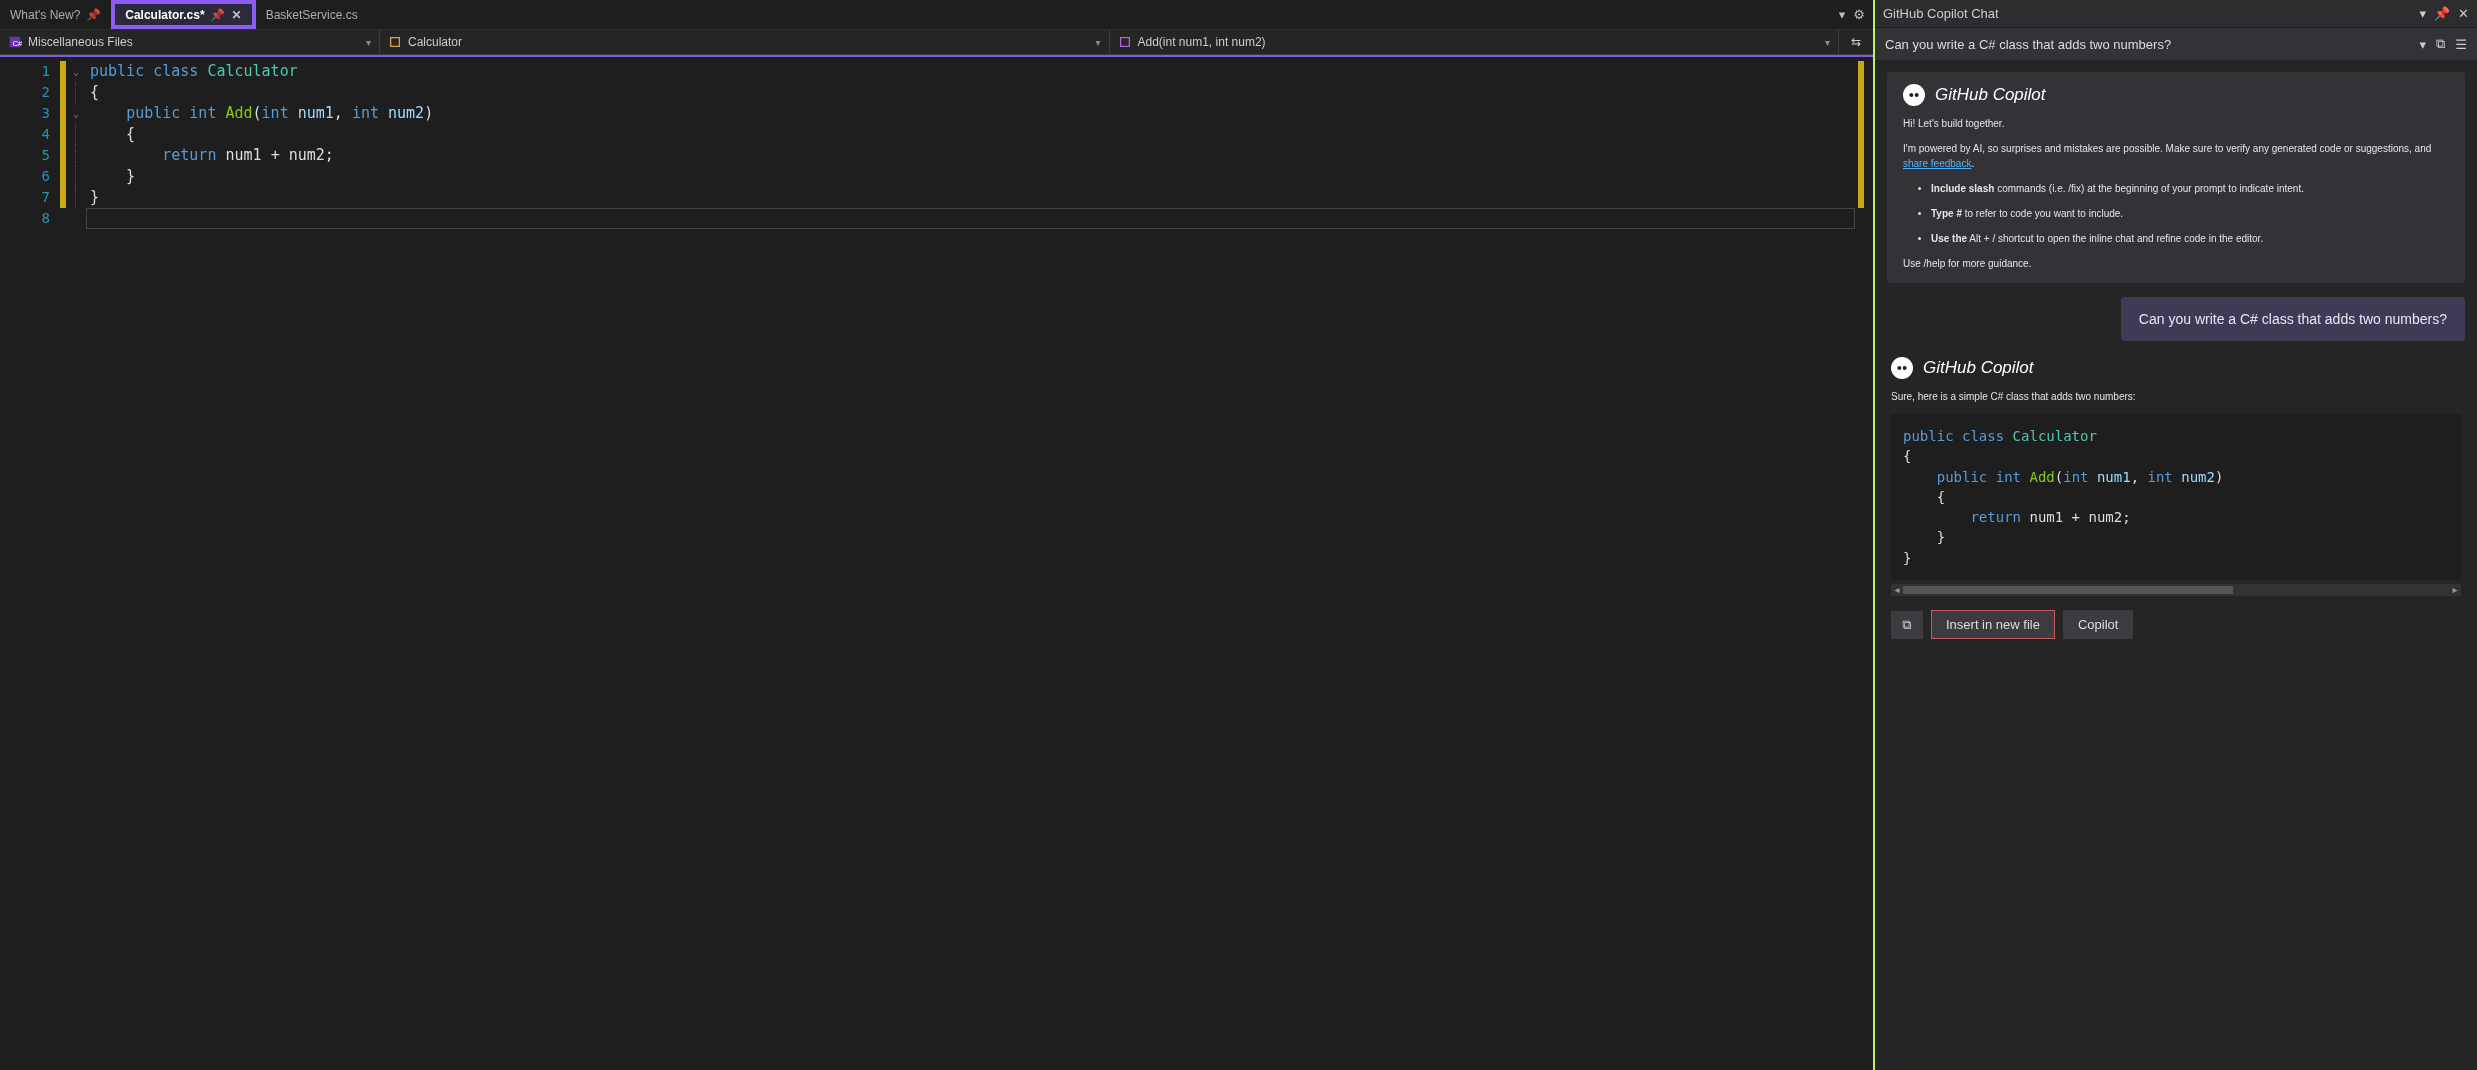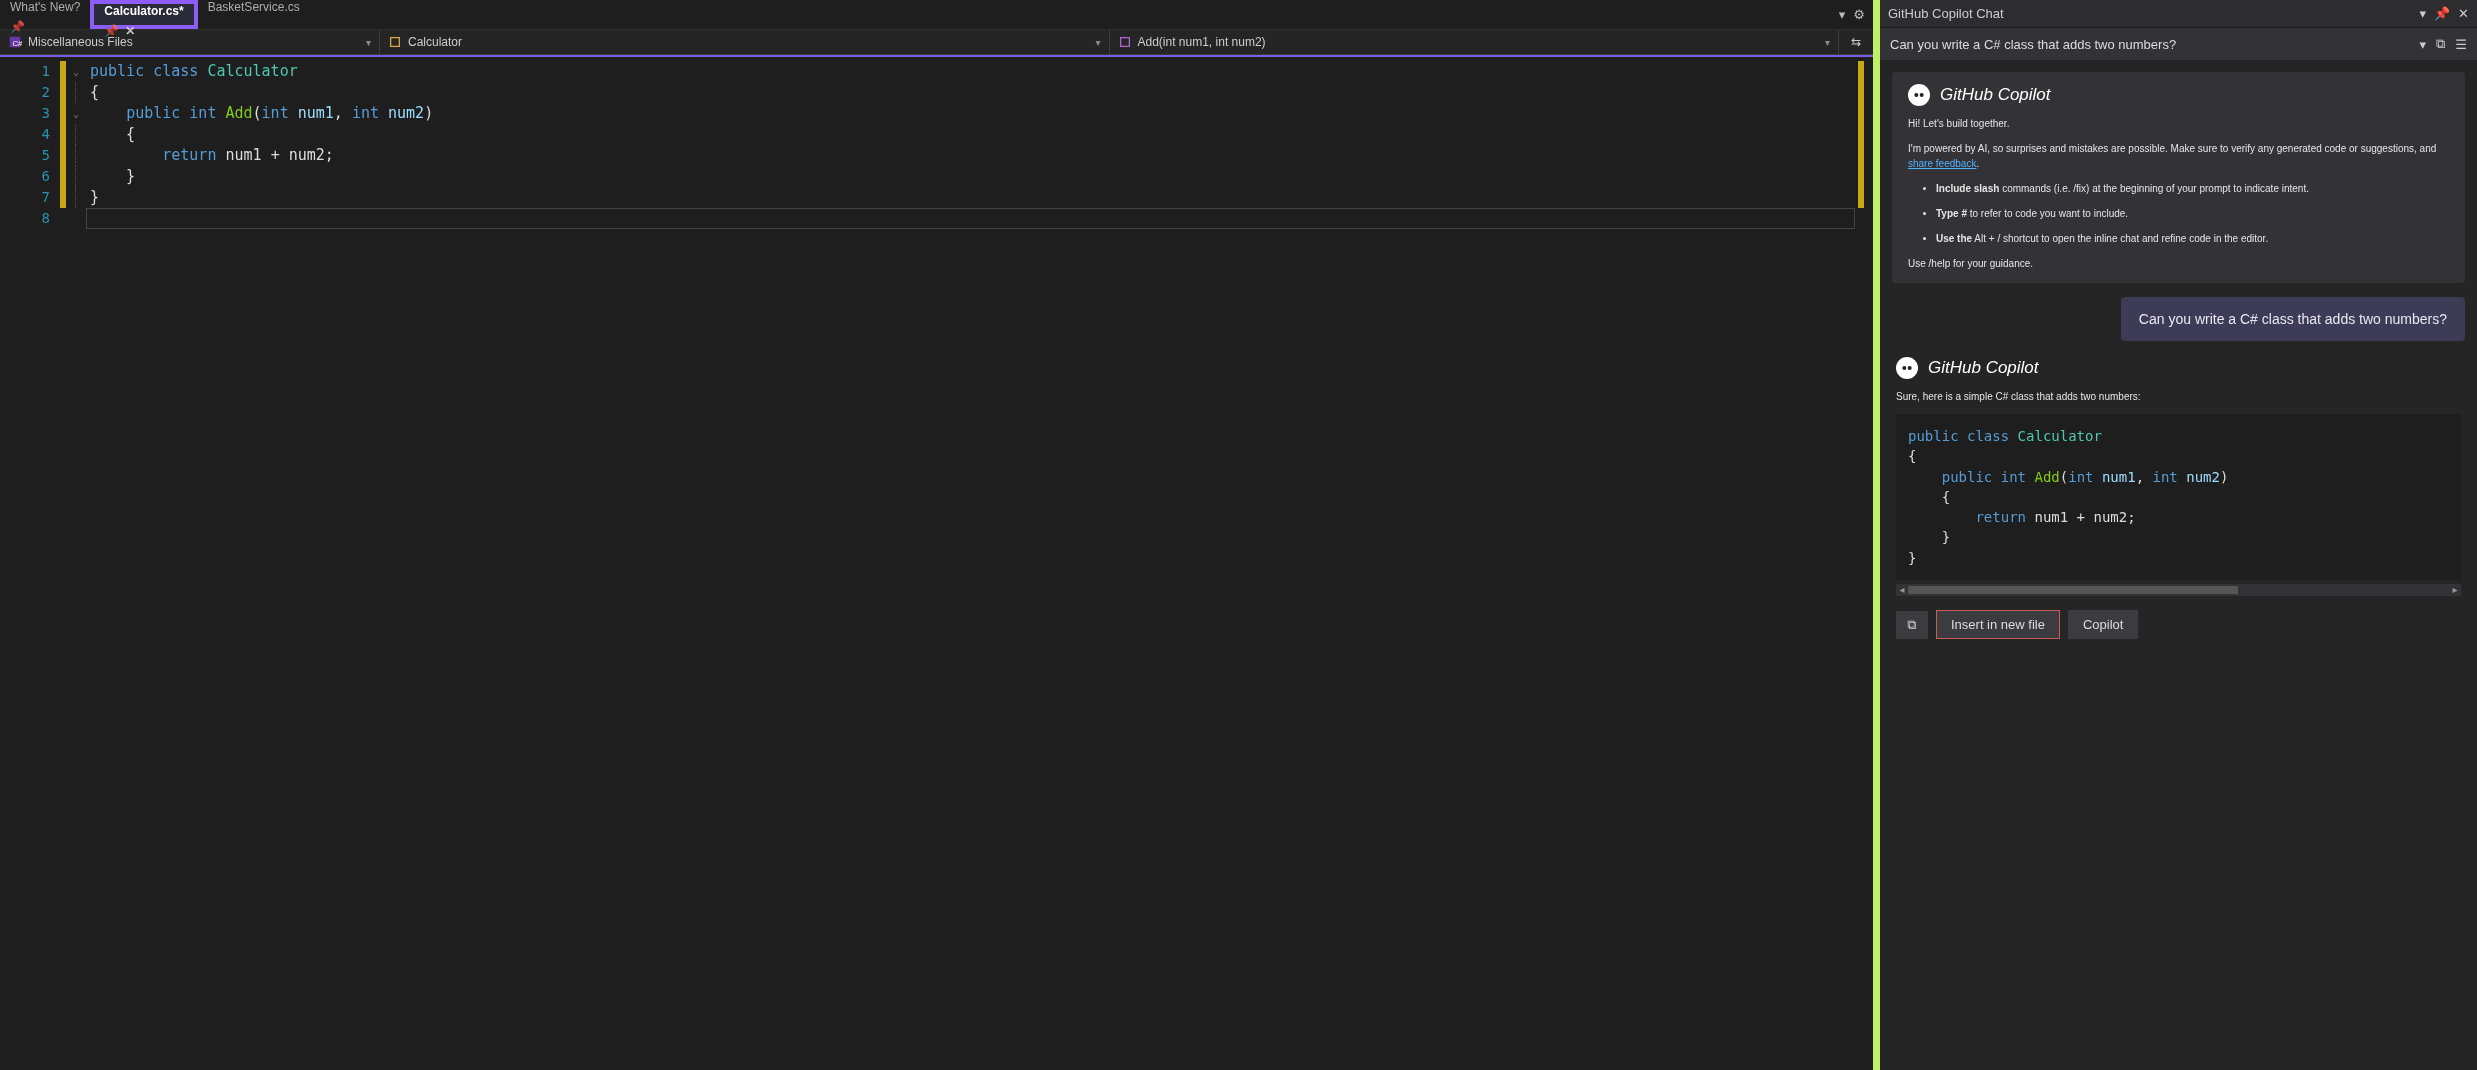--- a/index.html
+++ b/index.html
@@ -22,27 +22,26 @@
   }
   .tab-bar {
     background: #1e1e1e;
     display: flex;
     align-items: center;
     height: 30px;
     border-bottom: 1px solid #2d2d2d;
   }
   .tab {
     display: flex;
-    align-items: flex-start;
+    align-items: center;
     padding: 0 10px;
     height: 100%;
     color: #adadad;
     font-size: 12px;
     gap: 6px;
-    flex-direction: column;
   }
   .tab.active {
     background: #2a2a3a;
     color: #ffffff;
     font-weight: bold;
     border: 4px solid #8b5cf6;
   }
   .tab-icons { display: inline-flex; gap: 6px; opacity: 0.7; }
   .tab-bar-spacer { flex: 1; }
   .tab-bar-right { display: flex; gap: 8px; padding-right: 8px; align-items: center; color:#bbb; }
@@ -137,21 +136,21 @@
   .type { color: #4ec9b0; }
   .ident { color: #dcdcdc; }
   .method { color: #84cc16; }
   .punct { color: #dcdcdc; }
   .param { color: #9cdcfe; }
 
   
   .copilot-panel {
     width: 604px;
     background: #252526;
-    border-left: 7px solid #bef264;
+    border-left: 2px solid #bef264;
     display: flex;
     flex-direction: column;
   }
   .copilot-header {
     height: 28px;
     display: flex;
     align-items: center;
     padding: 0 8px;
     font-size: 13px;
     background: #2d2d30;
@@ -423,21 +422,21 @@
       <div class="copilot-text">
         <div>Hi! Let's build together.</div>
         <div style="margin-top:10px;">
           <span>I'm powered by AI, so surprises and mistakes are possible. Make sure to verify any generated code or suggestions, and </span><a href="#">share feedback</a><span>.</span>
         </div>
         <ul>
           <li><strong>Include slash</strong><span> commands (i.e. /fix) at the beginning of your prompt to indicate intent.</span></li>
           <li><strong>Type #</strong><span> to refer to code you want to include.</span></li>
           <li><strong>Use the</strong><span> Alt + / shortcut to open the inline chat and refine code in the editor.</span></li>
         </ul>
-        <div style="margin-top:10px;">Use /help for your guidance.</div>
+        <div style="margin-top:10px;">Use /help for more guidance.</div>
       </div>
     </div>
 
     <div class="user-bubble">
       <span>Can you write a C# class that adds two numbers?</span>
     </div>
 
     <div class="copilot-answer">
       <div class="copilot-title-row">
         <span class="copilot-icon">

